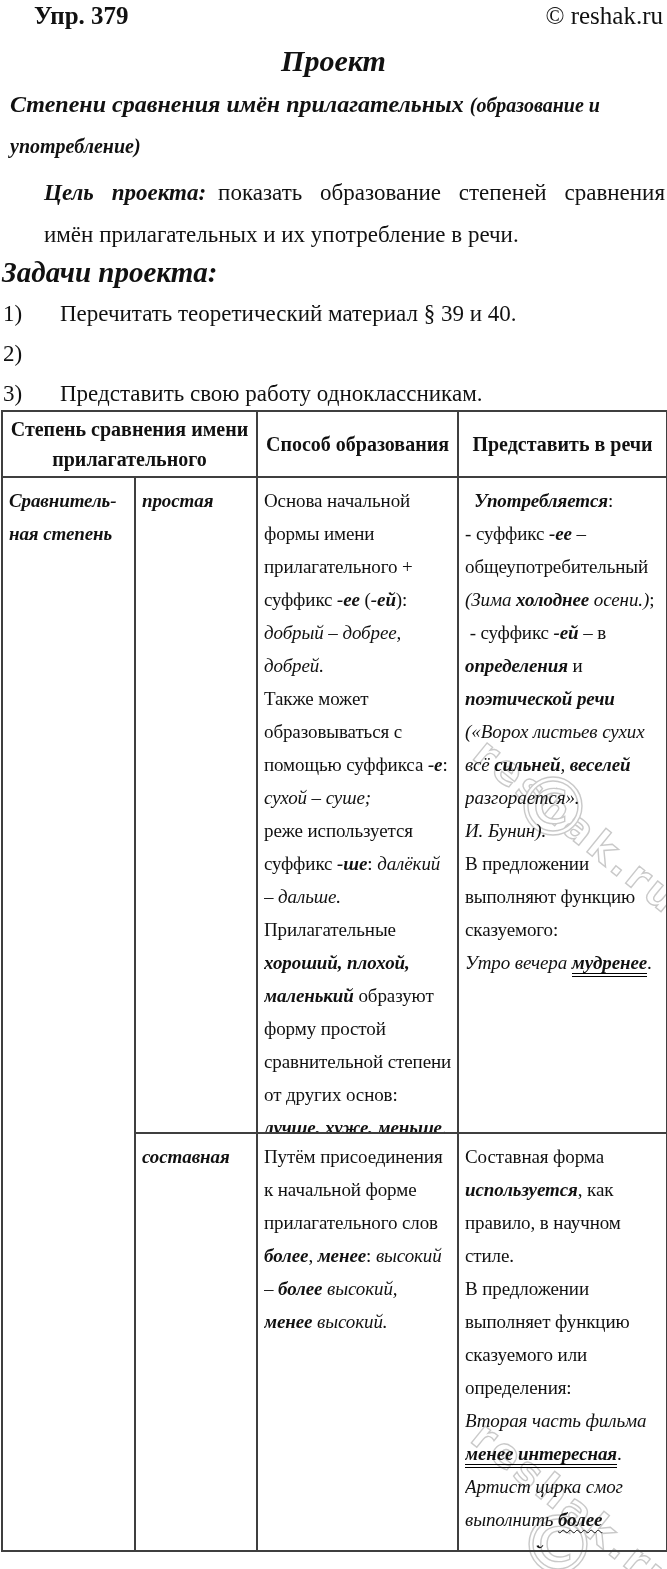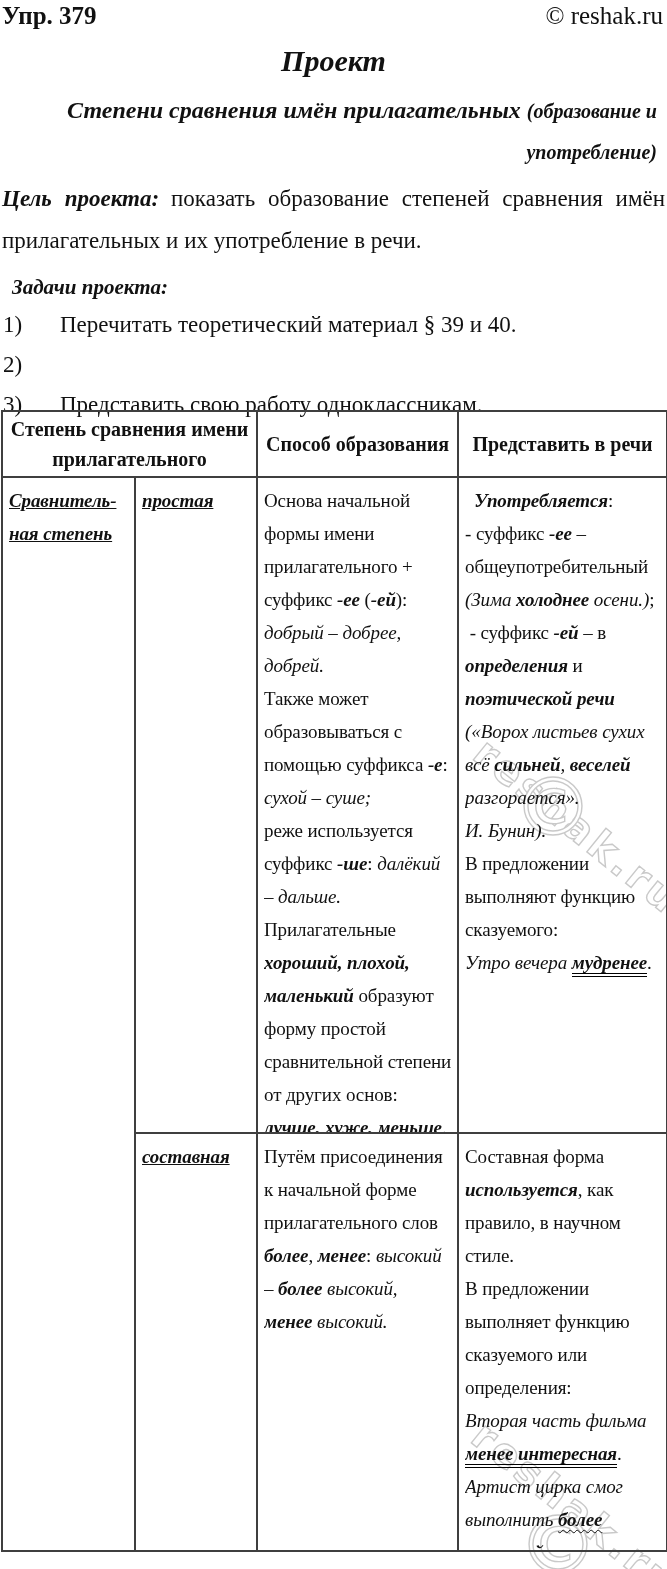--- a/index.html
+++ b/index.html
@@ -6,51 +6,51 @@
   html,body { background:#fff; }
   body {
     width:667px; height:1569px; overflow:hidden; position:relative;
     font-family:"Liberation Serif","DejaVu Serif",serif; color:#111;
   }
   .doc { position:relative; width:667px; height:1569px; background:#fff; }
 
   
   .flow { position:relative; z-index:1; height:423px; overflow:hidden; }
   .topbar { display:flex; justify-content:space-between; align-items:flex-start;
-            padding:2px 4px 0 2px; font-size:25px; line-height:1.15; }
+            padding:2px 4px 0 2px; font-size:25px; line-height:1.15;margin-left:32px; }
   .ex { font-weight:bold; }
   .title { text-align:center; font-weight:bold; font-style:italic;
            font-size:30px; margin-top:13px; }
-  .subtitle { text-align:right; font-weight:bold; font-style:italic;
-              font-size:24px; margin-top:12px; line-height:1.7; padding:0 10px; }
+  .subtitle { text-align:left; font-weight:bold; font-style:italic;
+              font-size:24px; margin-top:6px; line-height:1.7; padding:0 10px; }
   .sub-note { font-size:20px; }
   .goal { font-size:23px; line-height:1.82; text-align:justify;
-          margin-top:7px; padding:0 2px; }
+          margin-top:7px; padding:0 2px;margin-left:42px; }
   .goal-label { font-weight:bold; font-style:italic; margin-right:12px; }
-  .tasks-label { font-weight:bold; font-style:italic; font-size:21px;
-                 margin-top:13px; padding-left:12px; }
+  .tasks-label { font-weight:bold; font-style:italic; font-size:29px;
+                 padding-left:2px; }
   .task { display:flex; font-size:23px; line-height:1.26; margin-top:11px; padding-left:3px; }
   .task:first-of-type { margin-top:15px; }
   .task-num { width:57px; flex:0 0 57px; }
 
   
   .tablewrap { position:absolute; top:410px; left:1px; z-index:1; }
   table.cmp { border-collapse:collapse; table-layout:fixed; width:665px;
               background:transparent; }
   .cmp th, .cmp td { border:2px solid #3f3f3f; vertical-align:top;
                      background:transparent; }
   .cmp th { height:64px; vertical-align:middle; text-align:center;
             font-weight:bold; font-size:20px; line-height:1.5;
             white-space:pre-line; padding:2px 4px; }
   .cmp td { padding:6px 3px 0 6px; }
   .box { font-size:19px; line-height:33px; letter-spacing:-0.1px;
          white-space:pre-line; overflow:hidden; }
   .box1 { height:648px; }
   .box2 { height:410px; }
-  .lab .box { font-weight:bold; font-style:italic;text-decoration:underline; }
+  .lab .box { font-weight:bold; font-style:italic; }
 
   .seg-n { }
   .seg-i  { font-style:italic; }
   .seg-bi { font-weight:bold; font-style:italic; }
   .seg-pred { font-weight:bold; font-style:italic;
               border-bottom:4px double #000; padding-bottom:0px; }
   .seg-attr { font-weight:bold; font-style:italic;
               text-decoration-line:underline; text-decoration-style:wavy;
               text-decoration-thickness:1px; text-underline-offset:3px; }
 

